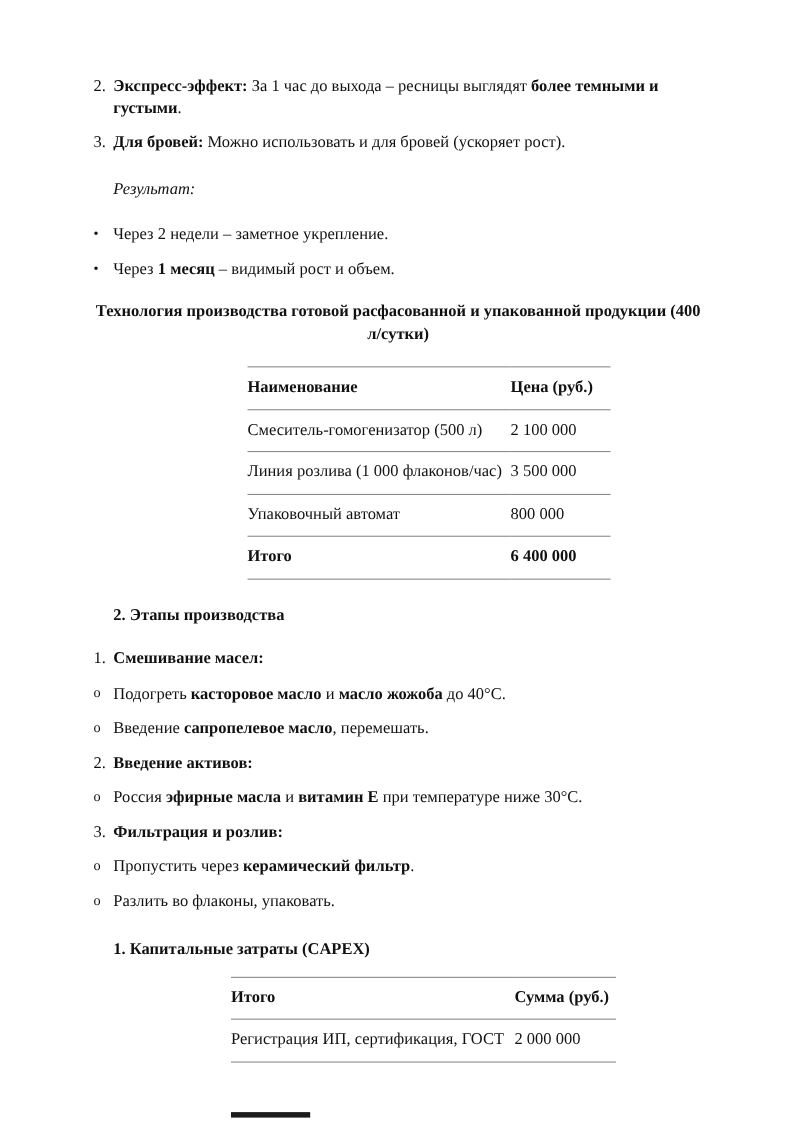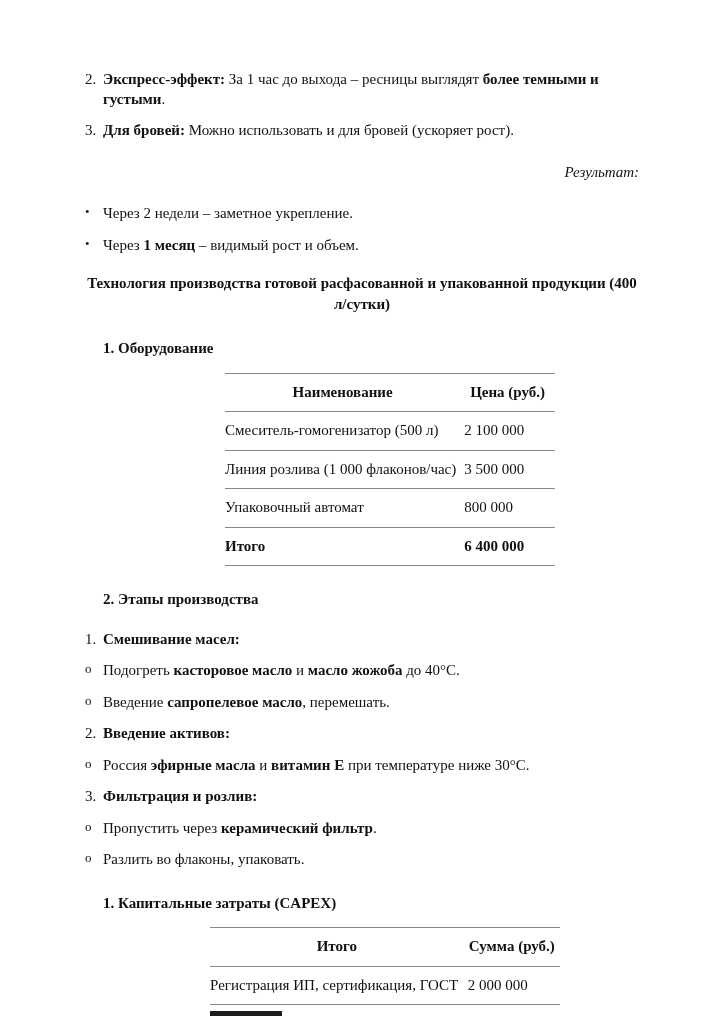--- a/index.html
+++ b/index.html
@@ -35,21 +35,20 @@
   }
   .li .marker.circle {
     font-size: 13px;
   }
   .li-text {
     flex: 1;
   }
   .result-label {
     margin: 22px 0 22px 18px;
     line-height: 1.3;
-    text-align: right;
   }
   .center-heading {
     font-weight: bold;
     text-align: center;
     margin-top: 18px;
     margin-bottom: 18px;
     line-height: 1.4;
   }
   .sub-heading {
     font-weight: bold;
@@ -76,21 +75,20 @@
     border-top: 1px solid #8a8a8a;
     line-height: 1.3;
     vertical-align: top;
   }
   table.doc-table tr:last-child th,
   table.doc-table tr:last-child td {
     border-bottom: 1px solid #8a8a8a;
   }
   table.doc-table th {
     font-weight: bold;
-    text-align: center;
   }
   table.doc-table .bold-row td {
     font-weight: bold;
   }
   table.doc-table .col-name { width: 241px; }
   table.doc-table .col-price { width: 89px; }
   table.doc-table.capex .col-name { width: 260px; }
   table.doc-table.capex .col-price { width: 90px; }
   .stages {
     margin-top: 20px;
@@ -124,21 +122,20 @@
     <span class="marker bullet">•</span>
     <span class="li-text"><span>Через </span><span style="font-weight: normal;">2 недели</span><span> – заметное укрепление.</span></span>
   </div>
   <div class="li">
     <span class="marker bullet">•</span>
     <span class="li-text"><span>Через </span><span style="font-weight: bold;">1 месяц</span><span> – видимый рост и объем.</span></span>
   </div>
 
   <div class="center-heading">Технология производства готовой расфасованной и упакованной продукции (400 л/сутки)</div>
 
-  <div class="sub-heading">1. Оборудование</div>
 
   <table class="doc-table equipment">
     <thead>
       <tr>
         <th class="col-name">Наименование</th>
         <th class="col-price">Цена (руб.)</th>
       </tr>
     </thead>
     <tbody>
       <tr>

